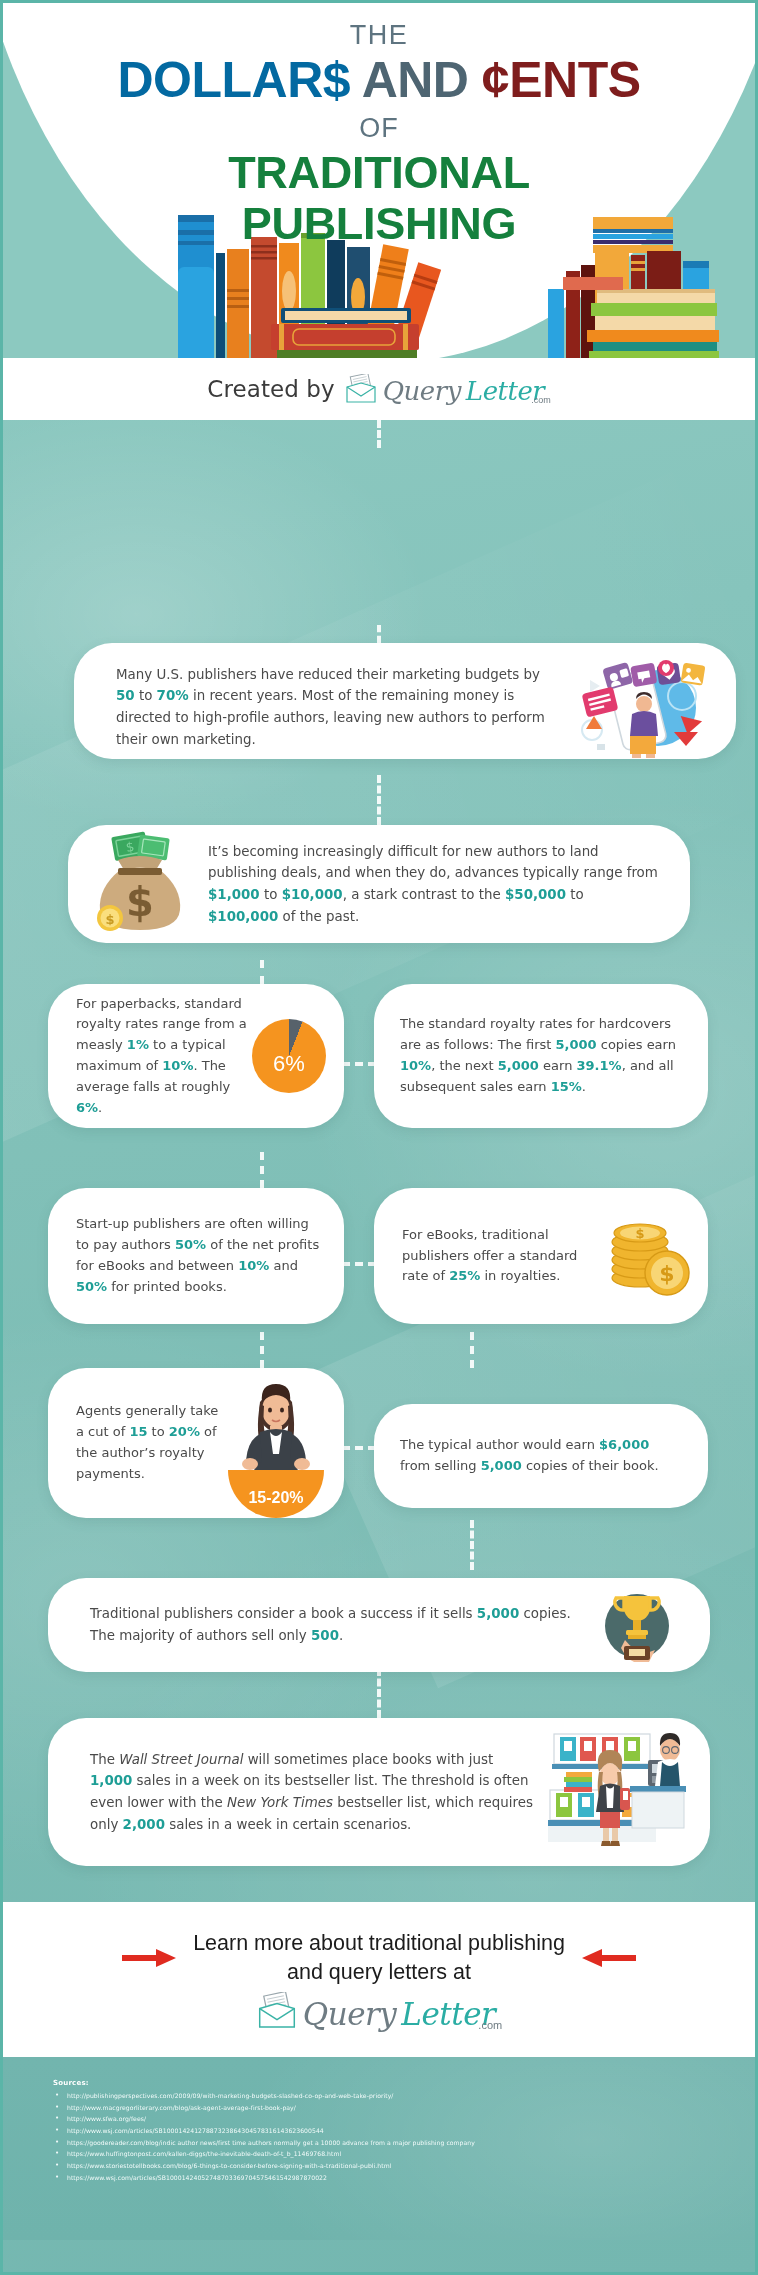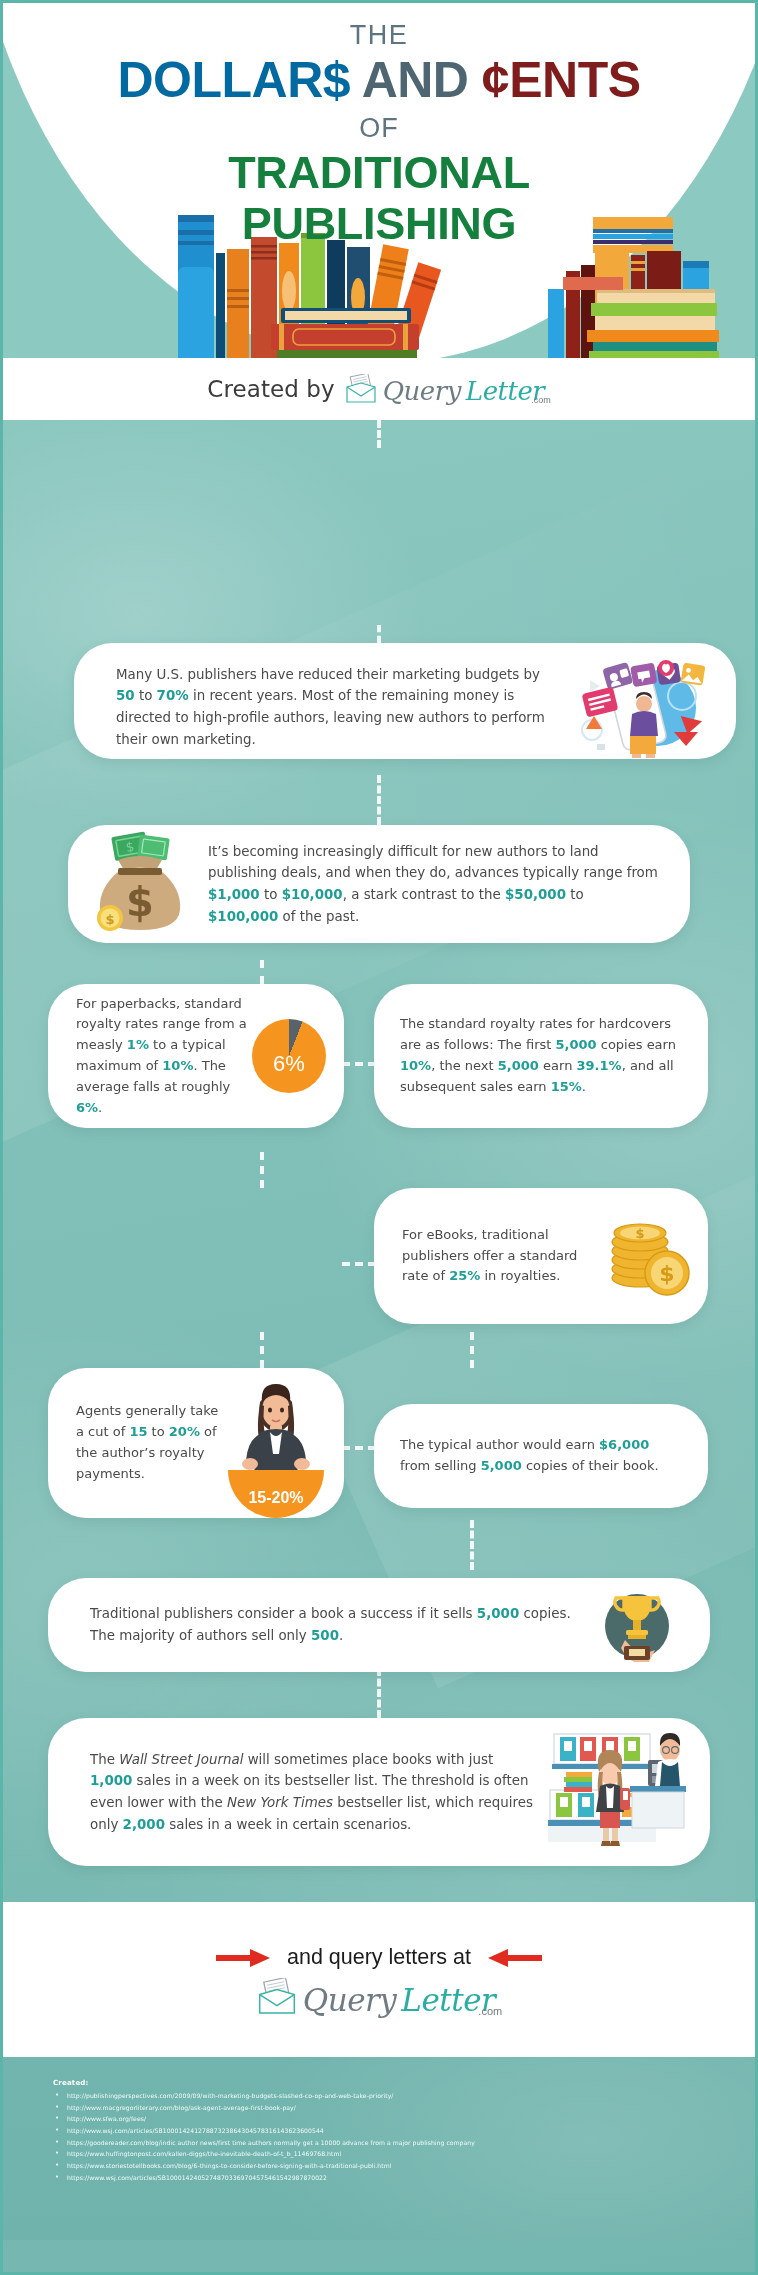--- a/index.html
+++ b/index.html
@@ -470,20 +470,23 @@
       <div class="pie6">
         <span>6%</span>
       </div>
     </div>
   </div>
 
   <div class="card" style="left:374px; top:984px; width:334px; height:144px; padding:0 26px;">
     <div class="txt" style="flex:1; font-size:13px; line-height:1.6;">The standard royalty rates for hardcovers are as follows: The first <b>5,000</b> copies earn <b>10%</b>, the next <b>5,000</b> earn <b>39.1%</b>, and all subsequent sales earn <b>15%</b>.</div>
   </div>
 
+  <div class="card" style="left:48px; top:1188px; width:296px; height:136px; padding:0 22px 0 28px;">
+    <div class="txt" style="flex:1; font-size:13px; line-height:1.6;">Start-up publishers are often willing to pay authors <b>50%</b> of the net profits for eBooks and between <b>10%</b> and <b>50%</b> for printed books.</div>
+  </div>
 
   <div class="card" style="left:374px; top:1188px; width:334px; height:136px; padding:0 16px 0 28px;">
     <div class="txt" style="flex:1; font-size:13px; line-height:1.6;">For eBooks, traditional publishers offer a standard rate of <b>25%</b> in royalties.</div>
     <div class="art">
       <svg width="92" height="92" viewBox="0 0 92 92">
         <g fill="#f0b52e" stroke="#d79a16" stroke-width="1.2">
           <ellipse cx="40" cy="70" rx="28" ry="9"></ellipse>
           <ellipse cx="40" cy="61" rx="28" ry="9"></ellipse>
           <ellipse cx="40" cy="52" rx="28" ry="9"></ellipse>
           <ellipse cx="40" cy="43" rx="28" ry="9"></ellipse>
@@ -619,20 +622,21 @@
       </svg>
     </div>
   </div>
 
   <div class="cta">
     <div class="cta-row">
       <svg width="54" height="22" viewBox="0 0 54 22">
         <path d="M0 8 h34 v-6 l20 9 l-20 9 v-6 h-34z" fill="#e02b20"></path>
       </svg>
       <div class="cta-text">
+        <div>Learn more about traditional publishing</div>
         <div>and query letters at</div>
       </div>
       <svg width="54" height="22" viewBox="0 0 54 22">
         <path d="M54 8 h-34 v-6 l-20 9 l20 9 v-6 h34z" fill="#e02b20"></path>
       </svg>
     </div>
     <span class="logo-wrap cta-logo">
       <svg width="42" height="38" viewBox="0 0 34 30">
         <g transform="rotate(-12 17 15)">
           <rect x="9" y="1" width="18" height="15" fill="#ffffff" stroke="#9aa7ad" stroke-width="1"></rect>
@@ -647,21 +651,21 @@
         <path d="M3 13 L17 9 L31 13 L31 28 L3 28 Z" fill="#ffffff" stroke="#3ab3a6" stroke-width="1.2"></path>
         <path d="M3 13 L17 22 L31 13" fill="none" stroke="#3ab3a6" stroke-width="1.2"></path>
       </svg>
       <span class="logo-word logo-query">Query</span>
       <span class="logo-word logo-letter">Letter</span>
       <span class="logo-dotcom">.com</span>
     </span>
   </div>
 
   <div class="sources">
-    <h4>Created:</h4>
+    <h4>Sources:</h4>
     <ul>
         <li>http://publishingperspectives.com/2009/09/with-marketing-budgets-slashed-co-op-and-web-take-priority/</li>
         <li>http://www.macgregorliterary.com/blog/ask-agent-average-first-book-pay/</li>
         <li>http://www.sfwa.org/fees/</li>
         <li>http://www.wsj.com/articles/SB10001424127887323864304578316143623600544</li>
         <li>https://goodereader.com/blog/indic author news/first time authors normally get a 10000 advance from a major publishing company</li>
         <li>https://www.huffingtonpost.com/kallen-diggs/the-inevitable-death-of-t_b_11469768.html</li>
         <li>https://www.storiestotellbooks.com/blog/6-things-to-consider-before-signing-with-a-traditional-publi.html</li>
         <li>https://www.wsj.com/articles/SB10001424052748703369704575461542987870022</li>
       </ul>

